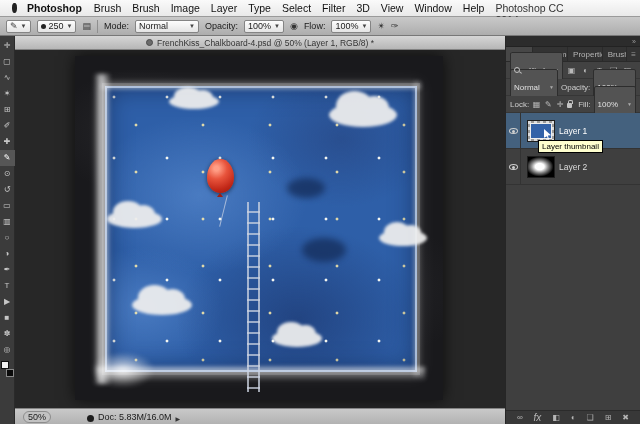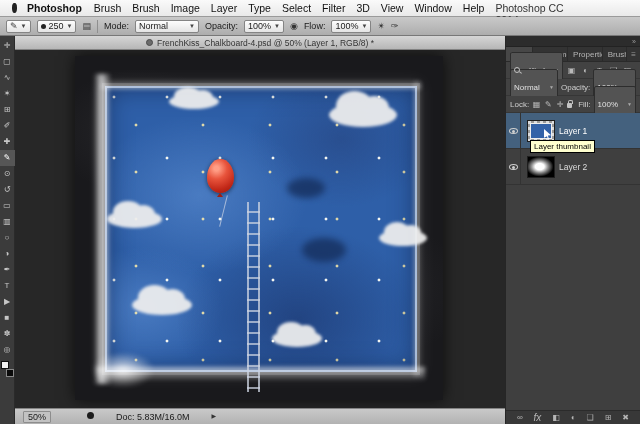--- a/index.html
+++ b/index.html
@@ -102,23 +102,23 @@
     border-left:3px solid transparent; border-right:3px solid transparent; border-bottom:4px solid #a01e10; }
   .string { position:absolute; left:148px; top:139px; width:1px; height:32px;
     background:rgba(218,223,233,.65); transform:rotate(14deg); z-index:3; }
   .ladder { position:absolute; left:172px; top:146px; width:13px; height:190px;
     border-left:2px solid rgba(205,212,225,.75); border-right:2px solid rgba(205,212,225,.75);
     background:repeating-linear-gradient(to bottom, transparent 0 9px, rgba(205,212,225,.7) 9px 11px); z-index:2; }
 
   
   .statusbar { height:16px; background:linear-gradient(#c9c9c9,#b2b2b2); border-top:1px solid #848484;
     display:flex; align-items:center; gap:8px; padding:0 8px; font-size:9px; color:#1a1a1a; flex:0 0 auto; }
-  .status-zoom { background:#c2c2c2; border:1px solid #8d8d8d; border-radius:1px; padding:0 4px; height:12px;
+  .status-zoom { background:#c2c2c2; border:1px solid #8d8d8d; border-radius:6px; padding:0 4px; height:12px;
     display:flex; align-items:center; }
-  .status-doc { display:flex; align-items:flex-start; gap:22px;padding-left:28px; }
+  .status-doc { display:flex; align-items:flex-end; gap:4px;padding-left:28px; }
   .proxy-dot { width:7px; height:7px; border-radius:50%; background:#1c1c1c; }
   .status-arrow { font-size:6px; color:#333; }
 
   
   .dock { width:135px; background:#3c3c3c; border-left:1px solid #262626; display:flex; flex-direction:column; flex:0 0 auto; }
   .dock-header { height:11px; background:#2c2c2c; border-bottom:1px solid #222; display:flex; align-items:center;
     justify-content:flex-end; padding:0 4px; color:#9a9a9a; font-size:7px; gap:4px; }
   .panel-tabs { height:15px; display:flex; background:#333; border-bottom:1px solid #2a2a2a; font-size:8px; color:#b5b5b5; }
   .panel-tab { padding:0 5px; display:flex; align-items:center; border-right:1px solid #2a2a2a; white-space:nowrap; overflow:hidden; }
   .panel-tab.active { background:#474747; color:#e8e8e8; }
@@ -149,21 +149,21 @@
     background-image:linear-gradient(45deg,#9a9a9a 25%,transparent 25%,transparent 75%,#9a9a9a 75%),
       linear-gradient(45deg,#9a9a9a 25%,transparent 25%,transparent 75%,#9a9a9a 75%);
     background-size:6px 6px; background-position:0 0,3px 3px; }
   .thumb-sky { position:absolute; inset:2px; background:#3362a8; border:1px solid #eee; }
   .thumb-mask { width:28px; height:22px; margin:0 4px 0 6px; border:1px solid #1e1e1e;
     background:radial-gradient(ellipse at 45% 48%, #fff 22%, #888 42%, #000 68%); background-color:#000; }
   .thumb-bg { width:28px; height:22px; margin:0 4px 0 6px; border:1px solid #1e1e1e; background:#2b2b2e; }
   .layer-name { font-size:8.5px; color:#ddd; white-space:nowrap; overflow:hidden; }
   .layer-row.selected .layer-name { color:#fff; }
   .row-lock { margin-left:auto; margin-right:6px; }
-  .tooltip { position:absolute; left:24px; top:27px; background:#ffffcf; border:1px solid #000;
+  .tooltip { position:absolute; left:32px; top:27px; background:#ffffcf; border:1px solid #000;
     color:#000; font-size:8px; padding:1px 3px; white-space:nowrap; z-index:10; }
   .cursor { position:absolute; left:38px; top:16px; width:7px; height:10px; z-index:11;
     background:#fff; clip-path:polygon(0 0, 100% 62%, 55% 66%, 72% 100%, 55% 100%, 42% 72%, 0 88%);
     filter:drop-shadow(0 0 1px #000); }
 
   .panel-bottom { height:14px; background:#383838; border-top:1px solid #2b2b2b;
     display:flex; align-items:center; justify-content:space-evenly; color:#b5b5b5; font-size:8px; flex:0 0 auto; }
   .panel-bottom .pb-icon { line-height:1; }
   .pb-fx { font-style:italic; font-size:10px; }
 </style>

